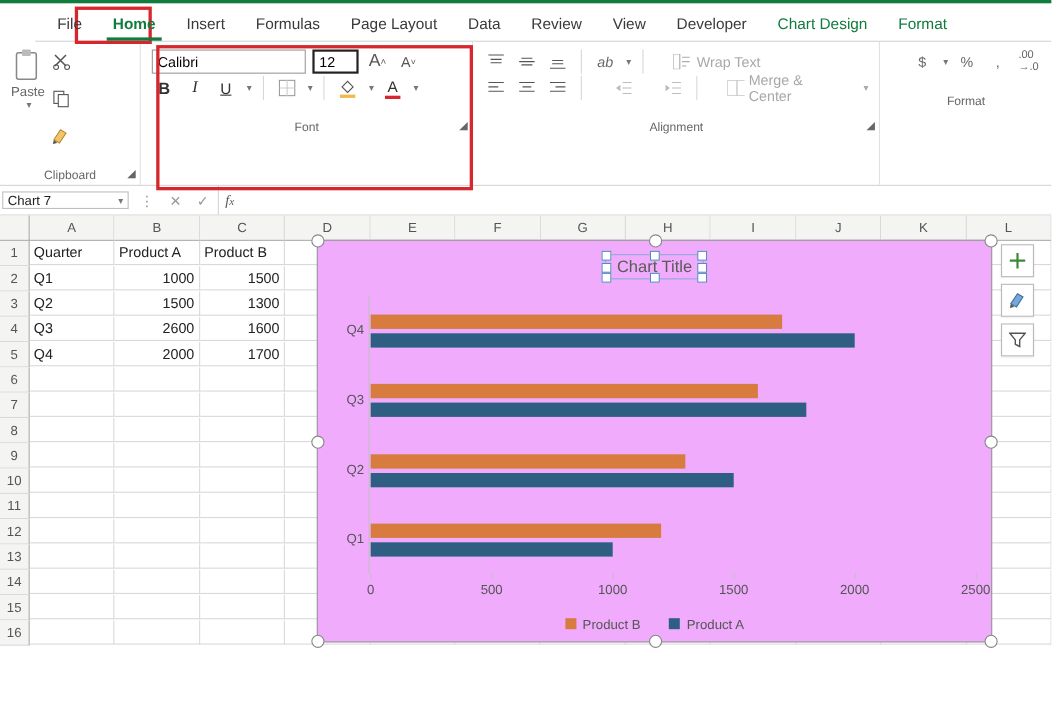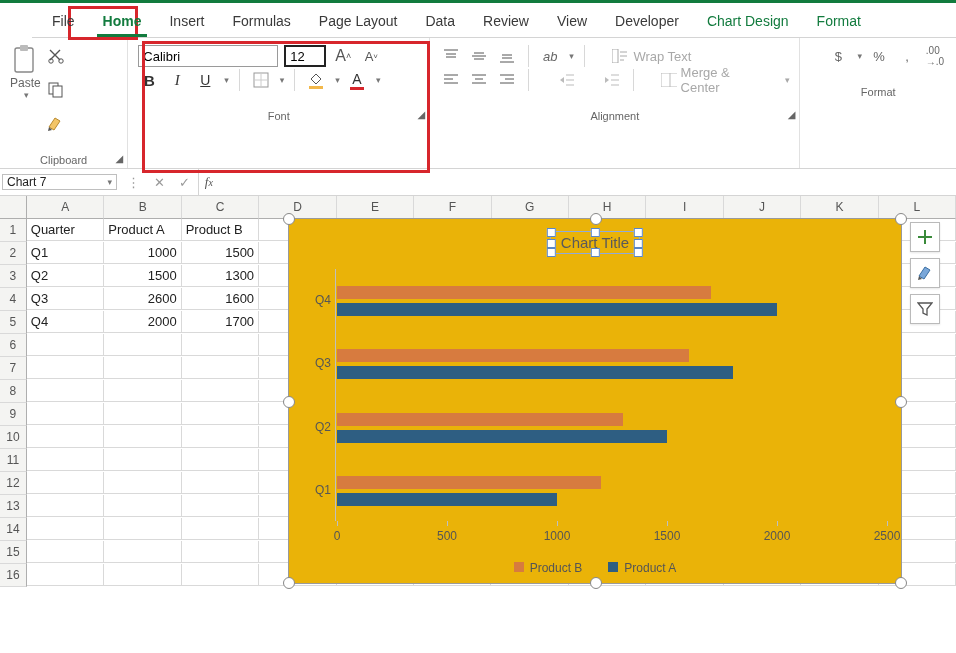--- a/index.html
+++ b/index.html
@@ -40,21 +40,21 @@
   .col-h:first-child{border-left:1px solid #d9d9d9;}
   .corner{position:absolute;left:0;top:0;width:26px;height:22px;background:#f4f4f2;border-right:1px solid #aeaeae;border-bottom:1px solid #aeaeae;}
   .rows{}
   .rw{display:flex;}
   .row-h{width:26px;height:22px;background:#f4f4f2;border-right:1px solid #aeaeae;border-bottom:1px solid #d9d9d9;display:flex;align-items:center;justify-content:center;font-size:12px;color:#555;}
   .cell{width:78px;height:22px;border-right:1px solid #d9d9d9;border-bottom:1px solid #d9d9d9;padding:0 4px;box-sizing:border-box;font-size:13px;display:flex;align-items:center;overflow:hidden;}
   .cell.r{justify-content:flex-end;}
   .cell.b{font-weight:400;}
   
   .chart-holder{position:absolute;left:288px;top:22px;width:614px;height:366px;}
-  .chart{position:absolute;inset:0;border:1px solid #9a9a9a;background:#eab308;padding-left:19px;}
+  .chart{position:absolute;inset:0;border:1px solid #9a9a9a;background:#f0abfc;padding-left:19px;}
   .sel-handle{width:10px;height:10px;border:1px solid #888;border-radius:50%;background:#fff;position:absolute;}
   .chart-title{position:absolute;left:50%;top:12px;transform:translateX(-50%);padding:2px 10px;border:1px solid #8faadc;color:#5a5a5a;font-size:15px;}
   .title-handle{width:7px;height:7px;border:1px solid #5b87c7;background:#fff;position:absolute;}
   .plot{position:absolute;left:48px;top:50px;right:16px;bottom:62px;}
   .vaxis{position:absolute;left:-2px;top:0;bottom:0;width:1px;background:#bfbfbf;}
   .cat-lbl{position:absolute;left:-30px;width:24px;text-align:right;font-size:12px;color:#555;}
   .bar{position:absolute;height:13px;}
   .barA{background:#2e5e82;}
   .barB{background:#d77b3f;}
   .tick-lbl{position:absolute;bottom:-22px;font-size:12px;color:#555;transform:translateX(-50%);}

